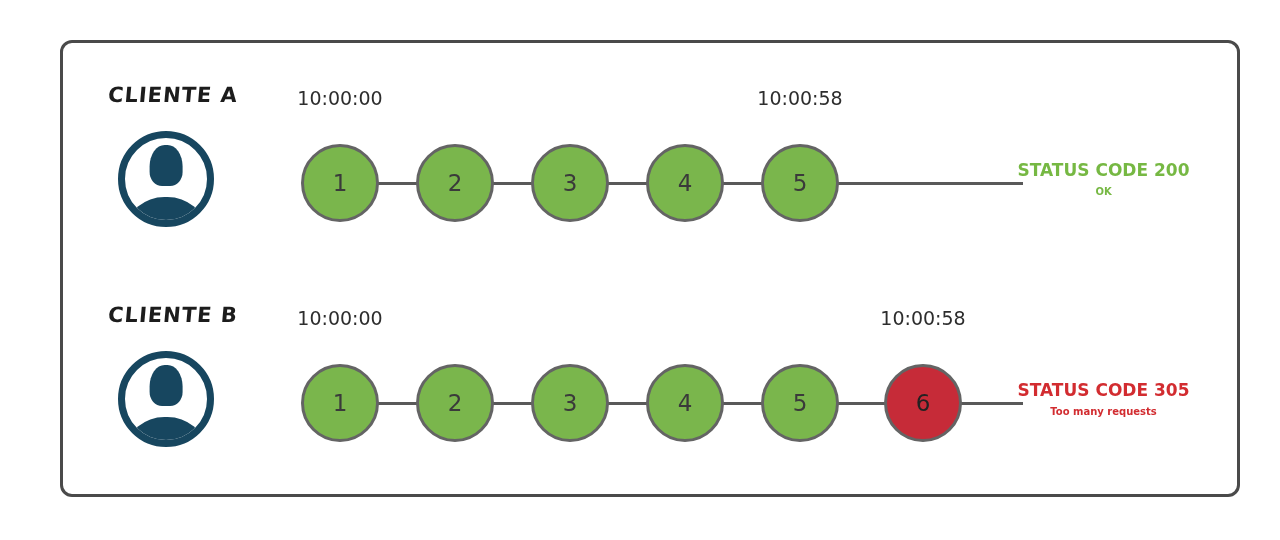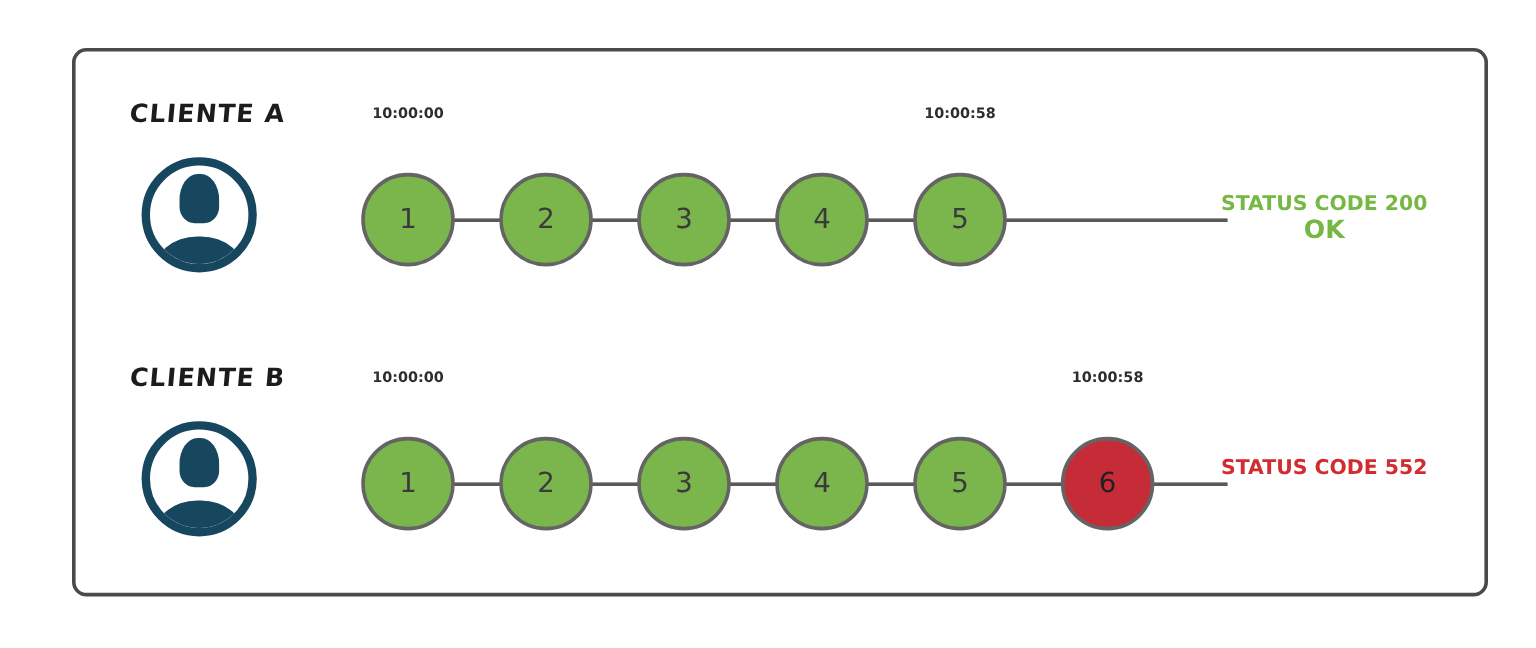--- a/index.html
+++ b/index.html
@@ -75,22 +75,22 @@
     height: 42%;
     background: var(--navy, #17465f);
     border-radius: 48% 48% 0 0 / 92% 92% 0 0;
   }
 
   .time {
     position: absolute;
     top: 44px;
     width: 120px;
     text-align: center;
-    font-weight: bold;
-    font-size: 12px;
+    font-weight: normal;
+    font-size: 19px;
     color: #2d2d2d;
     white-space: nowrap;
   }
   .time-start { left: 217px; }
   .client-row[data-row-index="0"] .time-end { left: 677px; }
   .client-row[data-row-index="1"] .time-end { left: 800px; }
 
   .tline {
     position: absolute;
     left: 277px;
@@ -124,21 +124,21 @@
     top: 117px;
     width: 185px;
     text-align: center;
     font-weight: bold;
     line-height: 21px;
     z-index: 2;
   }
   .status.ok { color: var(--status-ok, #76b843); }
   .status.error { color: var(--status-error, #d22c30); }
   .status-line1 { font-size: 17px; white-space: nowrap; }
-  .status-line2 { font-size: 21px; white-space: nowrap; }
+  .status-line2 { font-size: 10px; white-space: nowrap; }
 </style>
 </head>
 <body>
 
 <div class="canvas">
   <div class="frame">
 
     <div class="client-row" data-row-index="0">
       <div class="client-name">CLIENTE A</div>
       <div class="avatar">
@@ -172,18 +172,19 @@
       <div class="tline"></div>
       <div>
           <div class="circle" style="left: 238px;">1</div>
           <div class="circle" style="left: 353px;">2</div>
           <div class="circle" style="left: 468px;">3</div>
           <div class="circle" style="left: 583px;">4</div>
           <div class="circle" style="left: 698px;">5</div>
           <div class="circle error" style="left: 821px;">6</div>
         </div>
       <div class="status error">
-        <div class="status-line1">STATUS CODE 552</div>
+        <div class="status-line1">STATUS CODE 305</div>
+        <div class="status-line2">Too many requests</div>
       </div>
     </div>
 
   </div>
 </div>
 
 </body></html>

